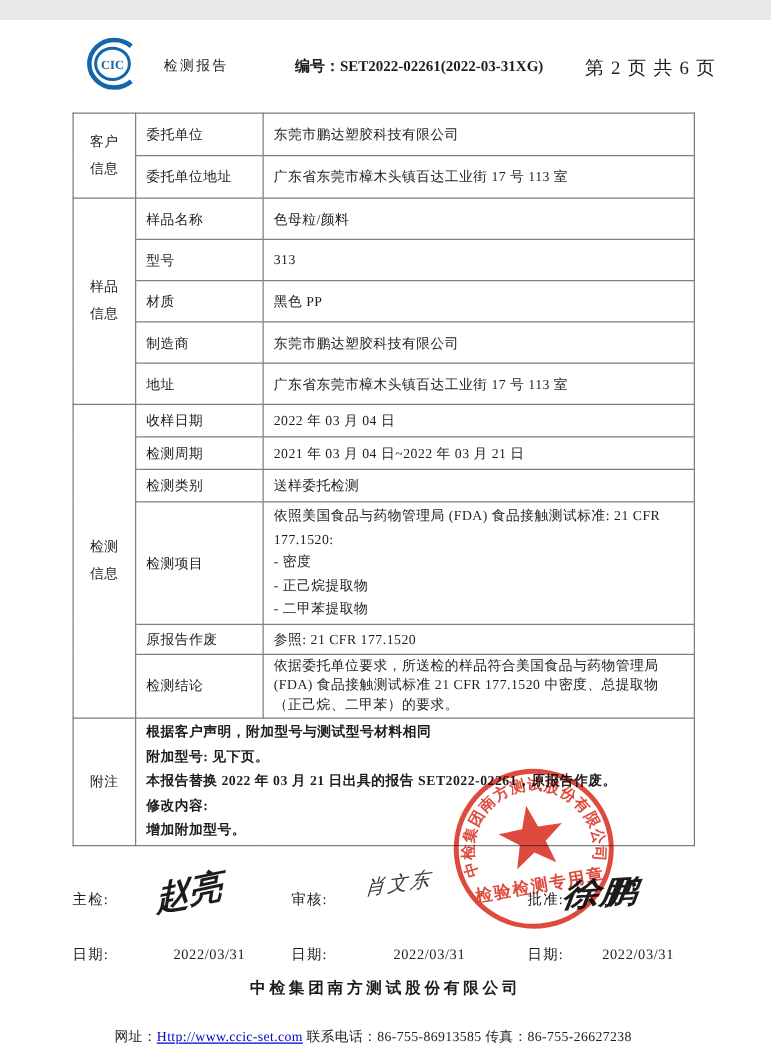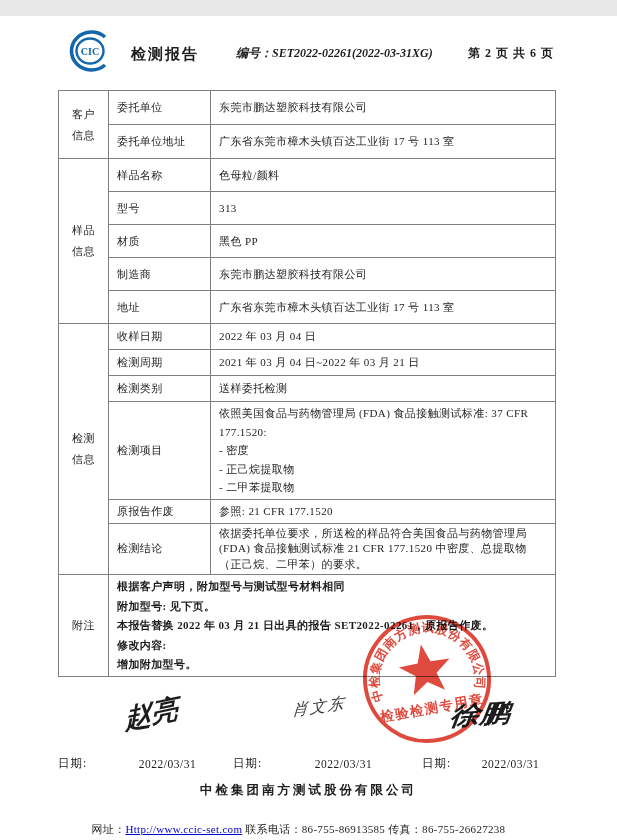--- a/index.html
+++ b/index.html
@@ -8,23 +8,23 @@
     width:617px;height:840px;
     background:#ffffff;
     font-family:"Liberation Serif","DejaVu Serif",serif;
     color:#1d1d1d;
     overflow:hidden;
     margin:16px auto;
   }
   
   .hdr{position:absolute;left:0;top:0;width:617px;height:74px;}
   .logo{position:absolute;left:64px;top:12px;width:50px;height:46px;}
-  .hdr-title{position:absolute;left:131px;top:29px;font-size:15px;font-weight:bold;letter-spacing:2px;}
-  .hdr-no{position:absolute;left:236px;top:29px;font-size:12px;font-weight:bold;font-style:italic;}
-  .hdr-page{position:absolute;left:468px;top:29px;font-size:12px;font-weight:bold;letter-spacing:1px;}
+  .hdr-title{position:absolute;left:131px;top:29px;font-size:11px;font-weight:normal;letter-spacing:2px;}
+  .hdr-no{position:absolute;left:236px;top:29px;font-size:12px;font-weight:bold;}
+  .hdr-page{position:absolute;left:468px;top:29px;font-size:15px;font-weight:normal;letter-spacing:1px;}
   
   table.info{
     position:absolute;left:58px;top:74px;
     width:497px;border-collapse:collapse;table-layout:fixed;
     font-size:11px;
   }
   table.info td{
     border:1px solid #7f7f7f;
     padding:2px 8px;
     vertical-align:middle;
@@ -141,21 +141,21 @@
       <td class="lbl">检测周期</td>
       <td class="val">2021 年 03 月 04 日~2022 年 03 月 21 日</td>
     </tr>
     <tr class="h26">
       <td class="lbl">检测类别</td>
       <td class="val">送样委托检测</td>
     </tr>
     <tr class="h93">
       <td class="lbl">检测项目</td>
       <td class="val multi">
-        <div class="ln">依照美国食品与药物管理局 (FDA) 食品接触测试标准: 37 CFR</div>
+        <div class="ln">依照美国食品与药物管理局 (FDA) 食品接触测试标准: 21 CFR</div>
         <div class="ln">177.1520:</div>
         <div class="ln">- 密度</div>
         <div class="ln">- 正己烷提取物</div>
         <div class="ln">- 二甲苯提取物</div>
       </td>
     </tr>
     <tr class="h24">
       <td class="lbl">原报告作废</td>
       <td class="val">参照: 21 CFR 177.1520</td>
     </tr>
@@ -170,20 +170,34 @@
         <div class="ln-nt">根据客户声明，附加型号与测试型号材料相同</div>
         <div class="ln-nt">附加型号: 见下页。</div>
         <div class="ln-nt">本报告替换 2022 年 03 月 21 日出具的报告 SET2022-02261，原报告作废。</div>
         <div class="ln-nt">修改内容:</div>
         <div class="ln-nt">增加附加型号。</div>
       </td>
     </tr>
   </tbody>
     </table>
 
+  <div class="sig-row">
+    <div class="sig-col a">
+      <span class="sig-lbl">主检:</span>
+      <span class="sig-space"></span>
+    </div>
+    <div class="sig-col b">
+      <span class="sig-lbl">审核:</span>
+      <span class="sig-space"></span>
+    </div>
+    <div class="sig-col c">
+      <span class="sig-lbl">批准:</span>
+      <span class="sig-space"></span>
+    </div>
+  </div>
 
   <div class="date-row">
     <div class="sig-col a">
       <span class="sig-lbl">日期:</span>
       <span class="sig-space">2022/03/31</span>
     </div>
     <div class="sig-col b">
       <span class="sig-lbl">日期:</span>
       <span class="sig-space">2022/03/31</span>
     </div>

